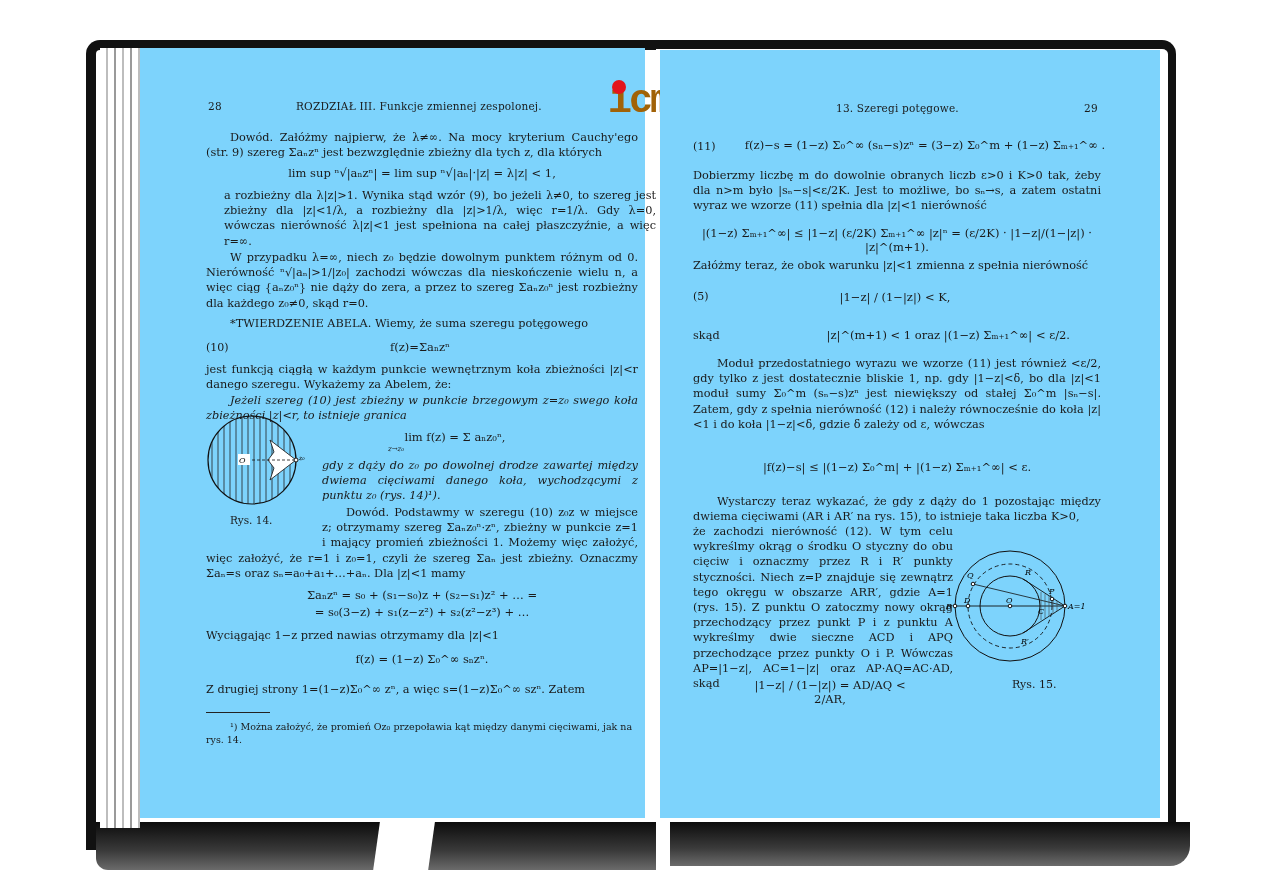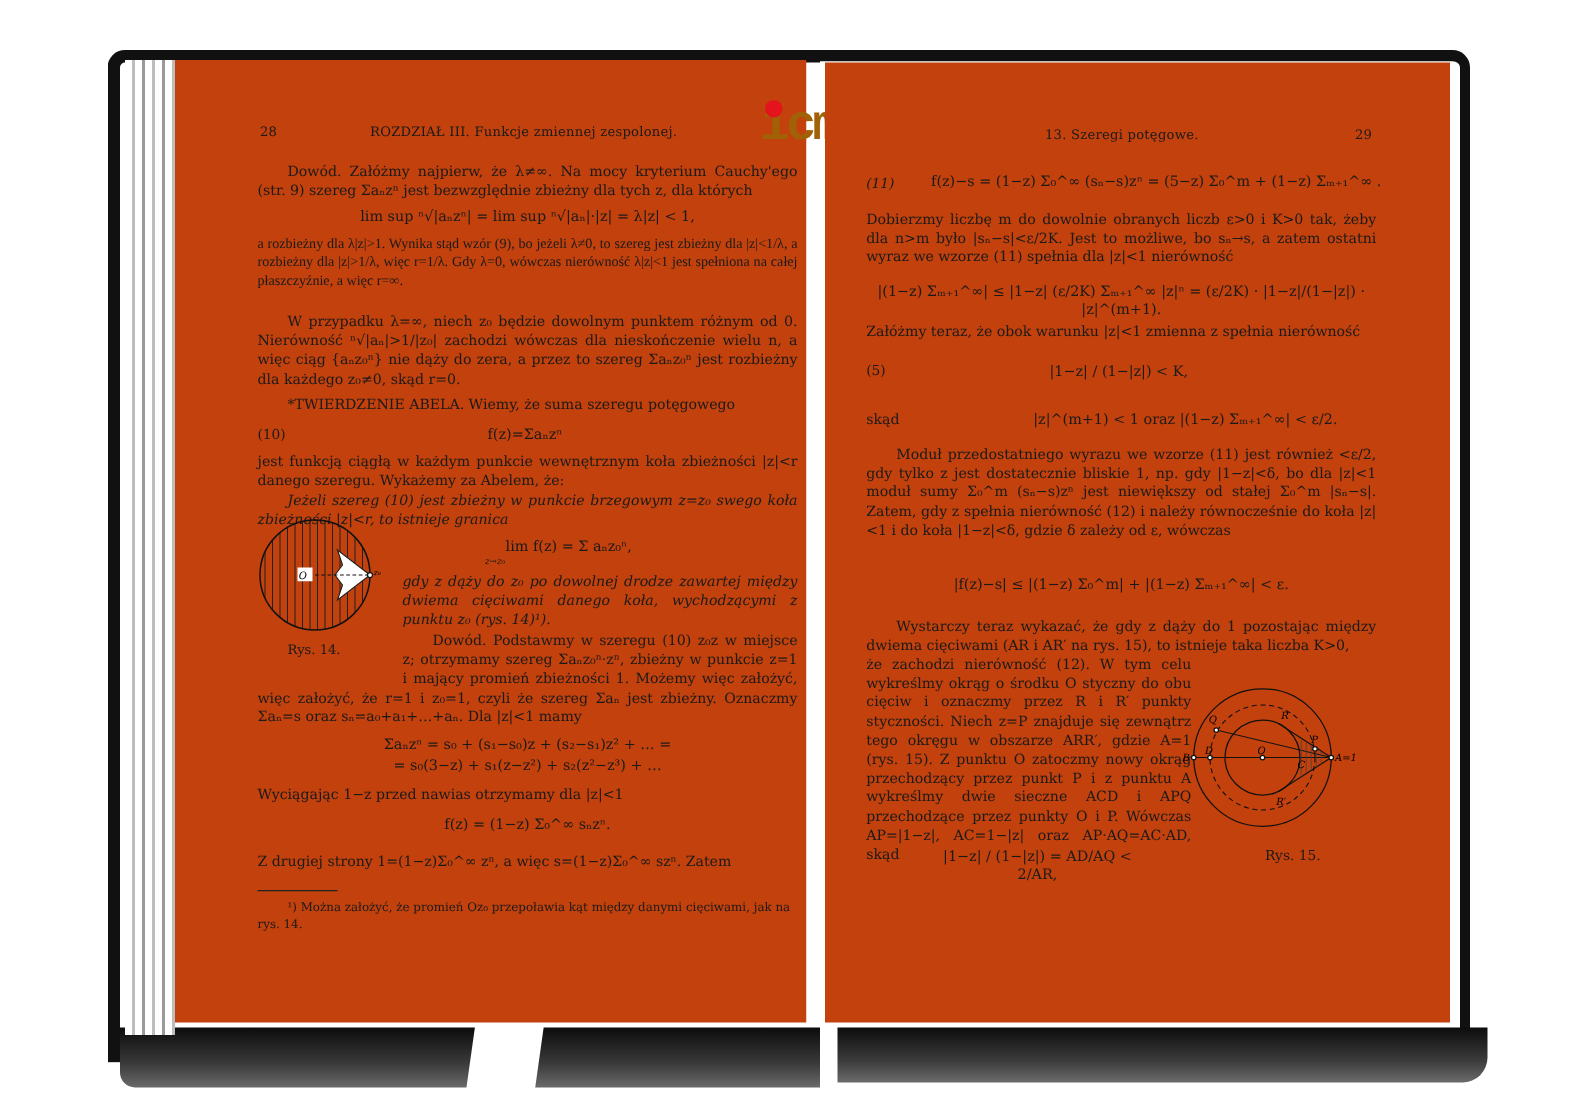--- a/index.html
+++ b/index.html
@@ -7,21 +7,21 @@
        font-family:"DejaVu Serif","Liberation Serif",serif;color:#1a1a1a;}
   .abs{position:absolute;}
   
   .cover-left{left:86px;top:40px;width:560px;height:800px;border-left:10px solid #111;border-top:10px solid #111;border-radius:14px 0 0 0;}
   .cover-bottom-left{left:96px;top:822px;width:560px;height:48px;background:linear-gradient(#0c0c0c,#3a3a3a 60%,#6a6a6a);border-radius:0 0 0 12px;}
   .cover-bottom-right{left:670px;top:822px;width:520px;height:44px;background:linear-gradient(#0c0c0c,#3b3b3b 60%,#6b6b6b);border-radius:0 0 20px 0;}
   .cover-right{left:648px;top:40px;width:520px;height:790px;border-top:9px solid #111;border-right:8px solid #111;border-radius:0 14px 0 0;}
   .gap{left:375px;top:820px;width:55px;height:74px;background:#fff;transform:skewX(-8deg);}
   .page-edges-l{left:100px;top:48px;width:40px;height:780px;
        background:repeating-linear-gradient(90deg,#fff 0 6px,#bdbdbd 6px 8px,#fff 8px 14px,#9a9a9a 14px 16px);}
-  .page{background:#c2410c;}
+  .page{background:#7dd3fc;}
   .page-left{left:140px;top:48px;width:505px;height:770px;}
   .page-right{left:660px;top:50px;width:500px;height:768px;}
   .hdr{font-size:10.5px;letter-spacing:.2px;}
   .txt{font-size:11.3px;line-height:15.2px;text-align:justify;}
   .it{font-style:italic;}
   .fn{font-size:9.5px;line-height:13px;}
   .eq{font-size:11.5px;text-align:center;}
   .eqnum{font-size:11px;}
   .logo{left:606px;top:74px;width:80px;height:48px;}
   .logo-dot{position:absolute;left:6px;top:6px;width:14px;height:14px;border-radius:50%;background:#e3141c;}
@@ -36,21 +36,21 @@
 <div class="abs cover-bottom-right"></div>
 <div class="abs gap"></div>
 <div class="abs page-edges-l"></div>
 
 <div class="abs page page-left">
   <div class="abs hdr" style="left:68px;top:52px;">28</div>
   <div class="abs hdr" style="left:156px;top:52px;">ROZDZIAŁ III. Funkcje zmiennej zespolonej.</div>
 
   <div class="abs txt" style="left:66px;top:82px;width:432px;text-indent:24px;">Dowód. Załóżmy najpierw, że λ≠∞. Na mocy kryterium Cauchy'ego (str. 9) szereg Σaₙzⁿ jest bezwzględnie zbieżny dla tych z, dla których</div>
   <div class="abs eq" style="left:66px;top:118px;width:432px;">lim sup ⁿ√|aₙzⁿ| = lim sup ⁿ√|aₙ|·|z| = λ|z| &lt; 1,</div>
-  <div class="abs txt" style="left:66px;top:140px;width:432px;font-family:Liberation Serif, serif;">a rozbieżny dla λ|z|&gt;1. Wynika stąd wzór (9), bo jeżeli λ≠0, to szereg jest zbieżny dla |z|&lt;1/λ, a rozbieżny dla |z|&gt;1/λ, więc r=1/λ. Gdy λ=0, wówczas nierówność λ|z|&lt;1 jest spełniona na całej płaszczyźnie, a więc r=∞.</div>
+  <div class="abs txt" style="left:84px;top:140px;width:432px;">a rozbieżny dla λ|z|&gt;1. Wynika stąd wzór (9), bo jeżeli λ≠0, to szereg jest zbieżny dla |z|&lt;1/λ, a rozbieżny dla |z|&gt;1/λ, więc r=1/λ. Gdy λ=0, wówczas nierówność λ|z|&lt;1 jest spełniona na całej płaszczyźnie, a więc r=∞.</div>
   <div class="abs txt" style="left:66px;top:202px;width:432px;text-indent:24px;">W przypadku λ=∞, niech z₀ będzie dowolnym punktem różnym od 0. Nierówność ⁿ√|aₙ|&gt;1/|z₀| zachodzi wówczas dla nieskończenie wielu n, a więc ciąg {aₙz₀ⁿ} nie dąży do zera, a przez to szereg Σaₙz₀ⁿ jest rozbieżny dla każdego z₀≠0, skąd r=0.</div>
   <div class="abs txt" style="left:66px;top:268px;width:432px;text-indent:24px;">*TWIERDZENIE ABELA. Wiemy, że suma szeregu potęgowego</div>
 
   <div class="abs eqnum" style="left:66px;top:293px;">(10)</div>
   <div class="abs eq" style="left:200px;top:292px;width:160px;">f(z)=Σaₙzⁿ</div>
 
   <div class="abs txt" style="left:66px;top:314px;width:432px;">jest funkcją ciągłą w każdym punkcie wewnętrznym koła zbieżności |z|&lt;r danego szeregu. Wykażemy za Abelem, że:</div>
   <div class="abs txt it" style="left:66px;top:345px;width:432px;text-indent:24px;">Jeżeli szereg (10) jest zbieżny w punkcie brzegowym z=z₀ swego koła zbieżności |z|&lt;r, to istnieje granica</div>
 
   <svg class="abs" style="left:62px;top:362px;" width="110" height="100" viewBox="0 0 110 100">
@@ -105,22 +105,22 @@
 
 <div class="abs logo">
   <div class="logo-text">icm</div>
   <div class="logo-dot"></div>
 </div>
 
 <div class="abs page page-right">
   <div class="abs hdr" style="left:176px;top:52px;">13. Szeregi potęgowe.</div>
   <div class="abs hdr" style="left:424px;top:52px;">29</div>
 
-  <div class="abs eqnum" style="left:33px;top:90px;font-style:italic;">(11)</div>
-  <div class="abs eq" style="left:80px;top:88px;width:370px;">f(z)−s = (1−z) Σ₀^∞ (sₙ−s)zⁿ = (5−z) Σ₀^m + (1−z) Σₘ₊₁^∞ .</div>
+  <div class="abs eqnum" style="left:33px;top:90px;">(11)</div>
+  <div class="abs eq" style="left:80px;top:88px;width:370px;">f(z)−s = (1−z) Σ₀^∞ (sₙ−s)zⁿ = (3−z) Σ₀^m + (1−z) Σₘ₊₁^∞ .</div>
 
   <div class="abs txt" style="left:33px;top:118px;width:408px;">Dobierzmy liczbę m do dowolnie obranych liczb ε&gt;0 i K&gt;0 tak, żeby dla n&gt;m było |sₙ−s|&lt;ε/2K. Jest to możliwe, bo sₙ→s, a zatem ostatni wyraz we wzorze (11) spełnia dla |z|&lt;1 nierówność</div>
   <div class="abs eq" style="left:33px;top:176px;width:408px;">|(1−z) Σₘ₊₁^∞| ≤ |1−z| (ε/2K) Σₘ₊₁^∞ |z|ⁿ = (ε/2K) · |1−z|/(1−|z|) · |z|^(m+1).</div>
   <div class="abs txt" style="left:33px;top:208px;width:408px;">Załóżmy teraz, że obok warunku |z|&lt;1 zmienna z spełnia nierówność</div>
 
   <div class="abs eqnum" style="left:33px;top:240px;">(5)</div>
   <div class="abs eq" style="left:160px;top:240px;width:150px;">|1−z| / (1−|z|) &lt; K,</div>
 
   <div class="abs txt" style="left:33px;top:278px;">skąd</div>
   <div class="abs eq" style="left:130px;top:278px;width:280px;text-align:right;">|z|^(m+1) &lt; 1    oraz    |(1−z) Σₘ₊₁^∞| &lt; ε/2.</div>

